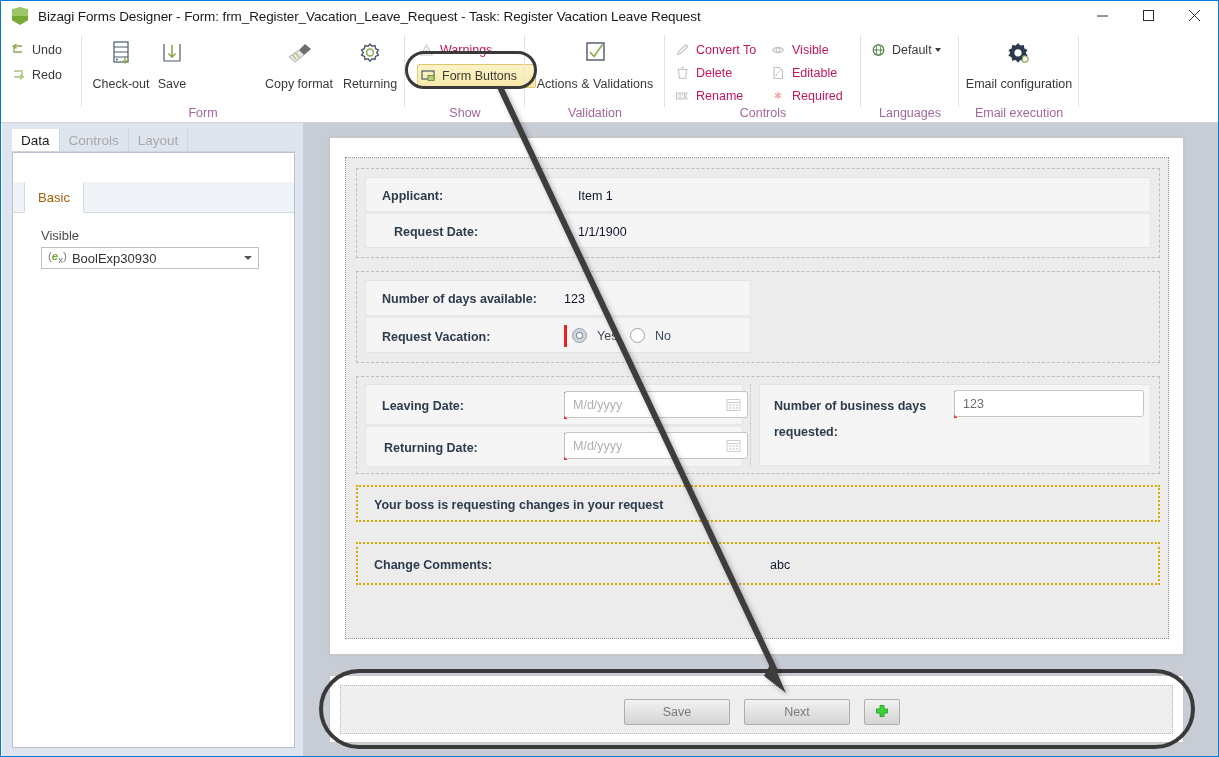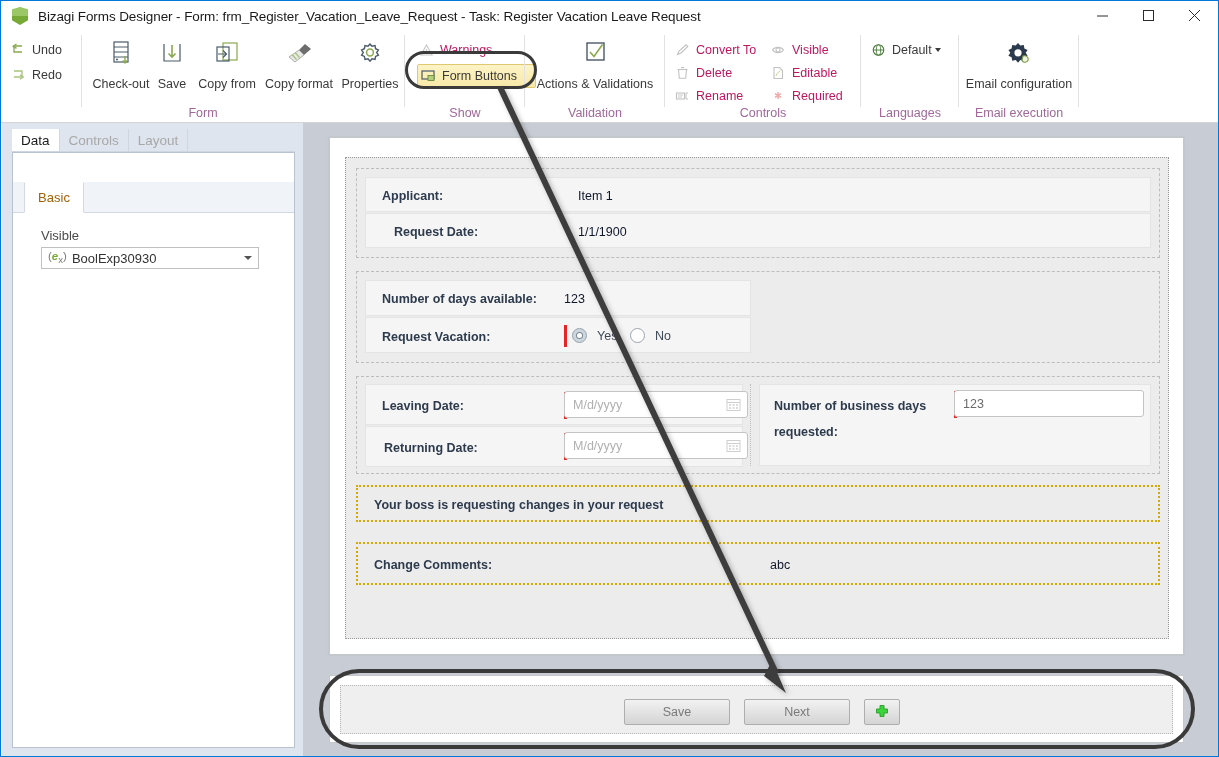--- a/index.html
+++ b/index.html
@@ -310,30 +310,20 @@
       <div class="big-btn" style="left:148px; width:46px;">
         <span class="ic">
           <svg width="26" height="30" viewBox="0 0 26 30">
             <path d="M5 4 V21 H21 V4" fill="none" stroke="#4a5a6a" stroke-width="1.2"></path>
             <path d="M13 5 V17 M9.5 13.5 L13 17.2 L16.5 13.5" fill="none" stroke="#8aa94f" stroke-width="1.6"></path>
           </svg>
         </span>
         <span class="lb">Save</span>
       </div>
 
-      <div class="big-btn" style="left:192px; width:68px;">
-        <span class="ic">
-          <svg width="30" height="30" viewBox="0 0 30 30">
-            <rect x="11" y="3" width="14" height="17" fill="none" stroke="#8aa94f" stroke-width="1.2"></rect>
-            <rect x="5" y="7" width="12" height="14" fill="none" stroke="#4a5a6a" stroke-width="1.2"></rect>
-            <path d="M6 14 H14 M11 10.5 L14.5 14 L11 17.5" fill="none" stroke="#4a5a6a" stroke-width="1.2"></path>
-          </svg>
-        </span>
-        <span class="lb">Copy from</span>
-      </div>
 
       <div class="big-btn" style="left:260px; width:76px;">
         <span class="ic">
           <svg width="32" height="30" viewBox="0 0 32 30">
             <path d="M22 4 L28 9 L21 15 L16 10 Z" fill="#6d6d6d"></path>
             <path d="M16 10 L21 15 L12 22 L6 17 Z" fill="#e8e8e8" stroke="#9c9c9c" stroke-width="0.8"></path>
             <path d="M9 14.5 L13.5 19.5" stroke="#a9c47c" stroke-width="1.2"></path>
             <path d="M12 12.5 L16.5 17.5" stroke="#a9c47c" stroke-width="1.2"></path>
           </svg>
         </span>
@@ -342,21 +332,21 @@
 
       <div class="big-btn" style="left:336px; width:66px;">
         <span class="ic">
           <svg width="30" height="30" viewBox="0 0 30 30">
             <g fill="none" stroke="#4a5a6a" stroke-width="1.4">
               <path d="M15 4 L17 6.3 L20 5.6 L20.6 8.7 L23.4 10 L21.7 12.5 L23.4 15.1 L20.6 16.4 L20 19.4 L17 18.8 L15 21.1 L13 18.8 L10 19.4 L9.4 16.4 L6.6 15.1 L8.3 12.5 L6.6 10 L9.4 8.7 L10 5.6 L13 6.3 Z"></path>
             </g>
             <circle cx="15" cy="12.5" r="3.4" fill="none" stroke="#8aa94f" stroke-width="1.5"></circle>
           </svg>
         </span>
-        <span class="lb">Properties</span>
+        <span class="lb">Returning</span>
       </div>
 
       <div class="rgroup-label">Form</div>
       <div class="rgroup-sep" style="left:403px;"></div>
     </div>
 
     <div class="rgroup" style="left:404px; width:120px;">
       <div class="sm-btn disabled" style="left:14px; top:8px;">
         <span class="ic">
           <svg width="15" height="14" viewBox="0 0 15 14">

